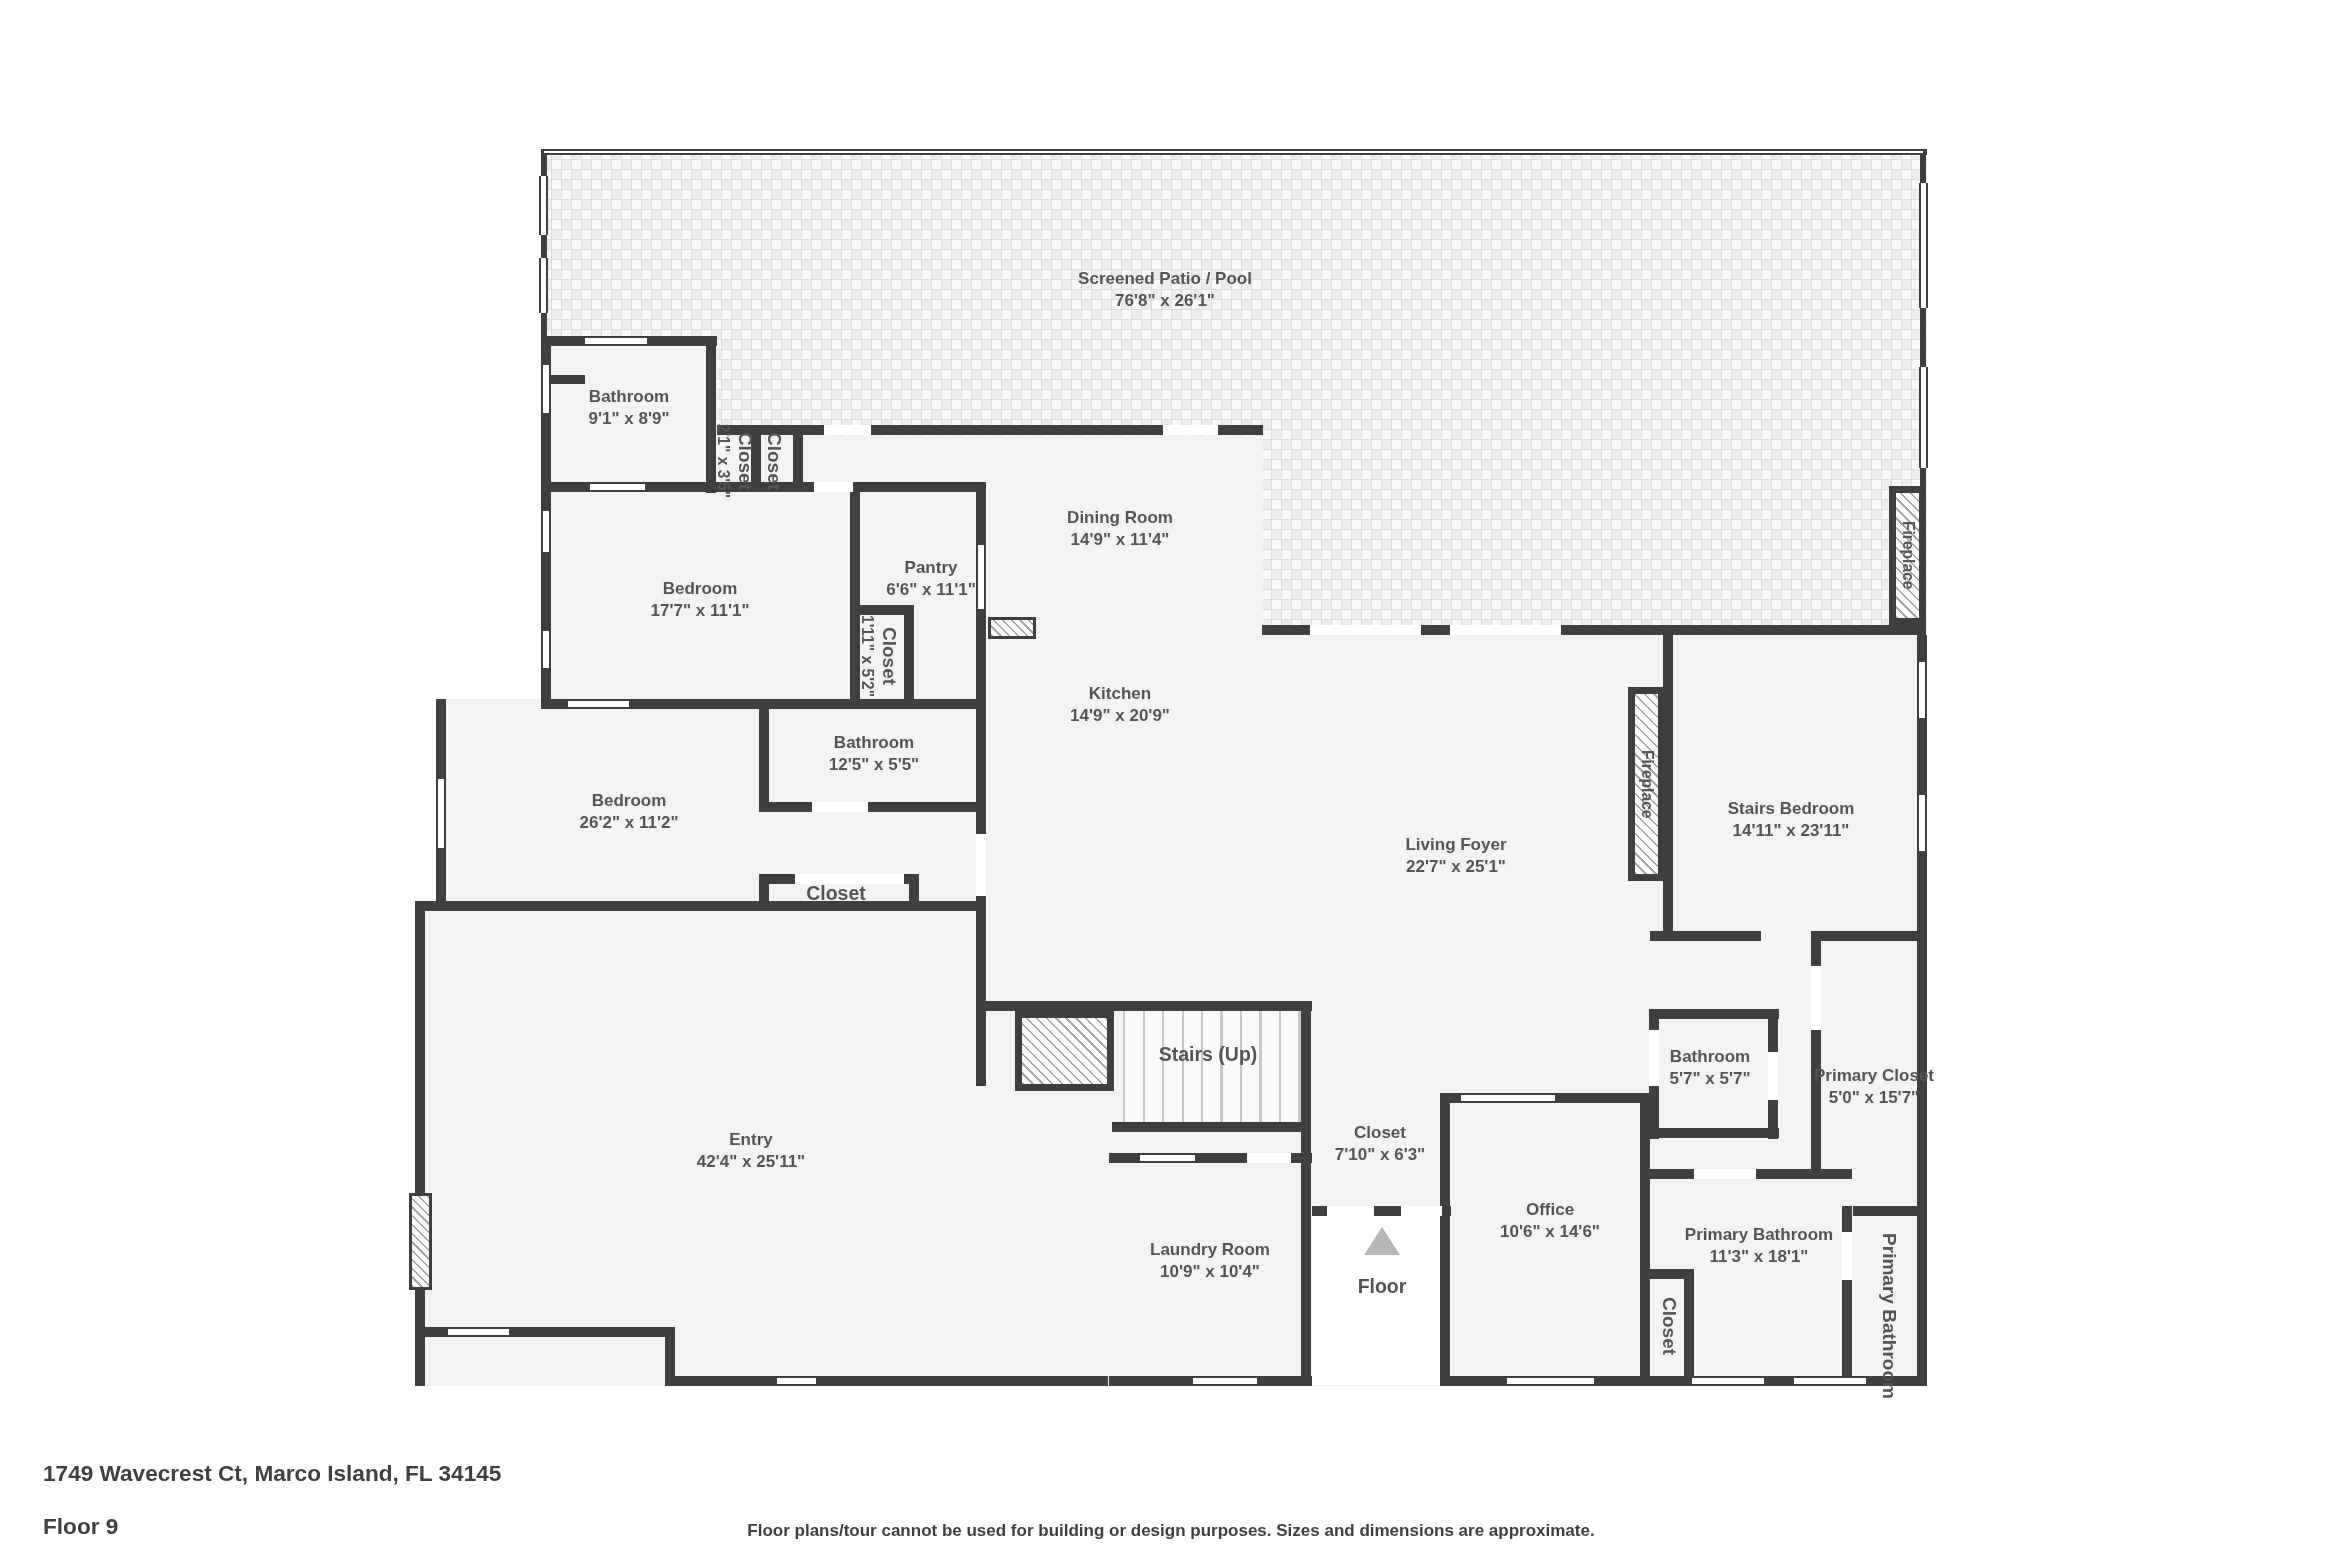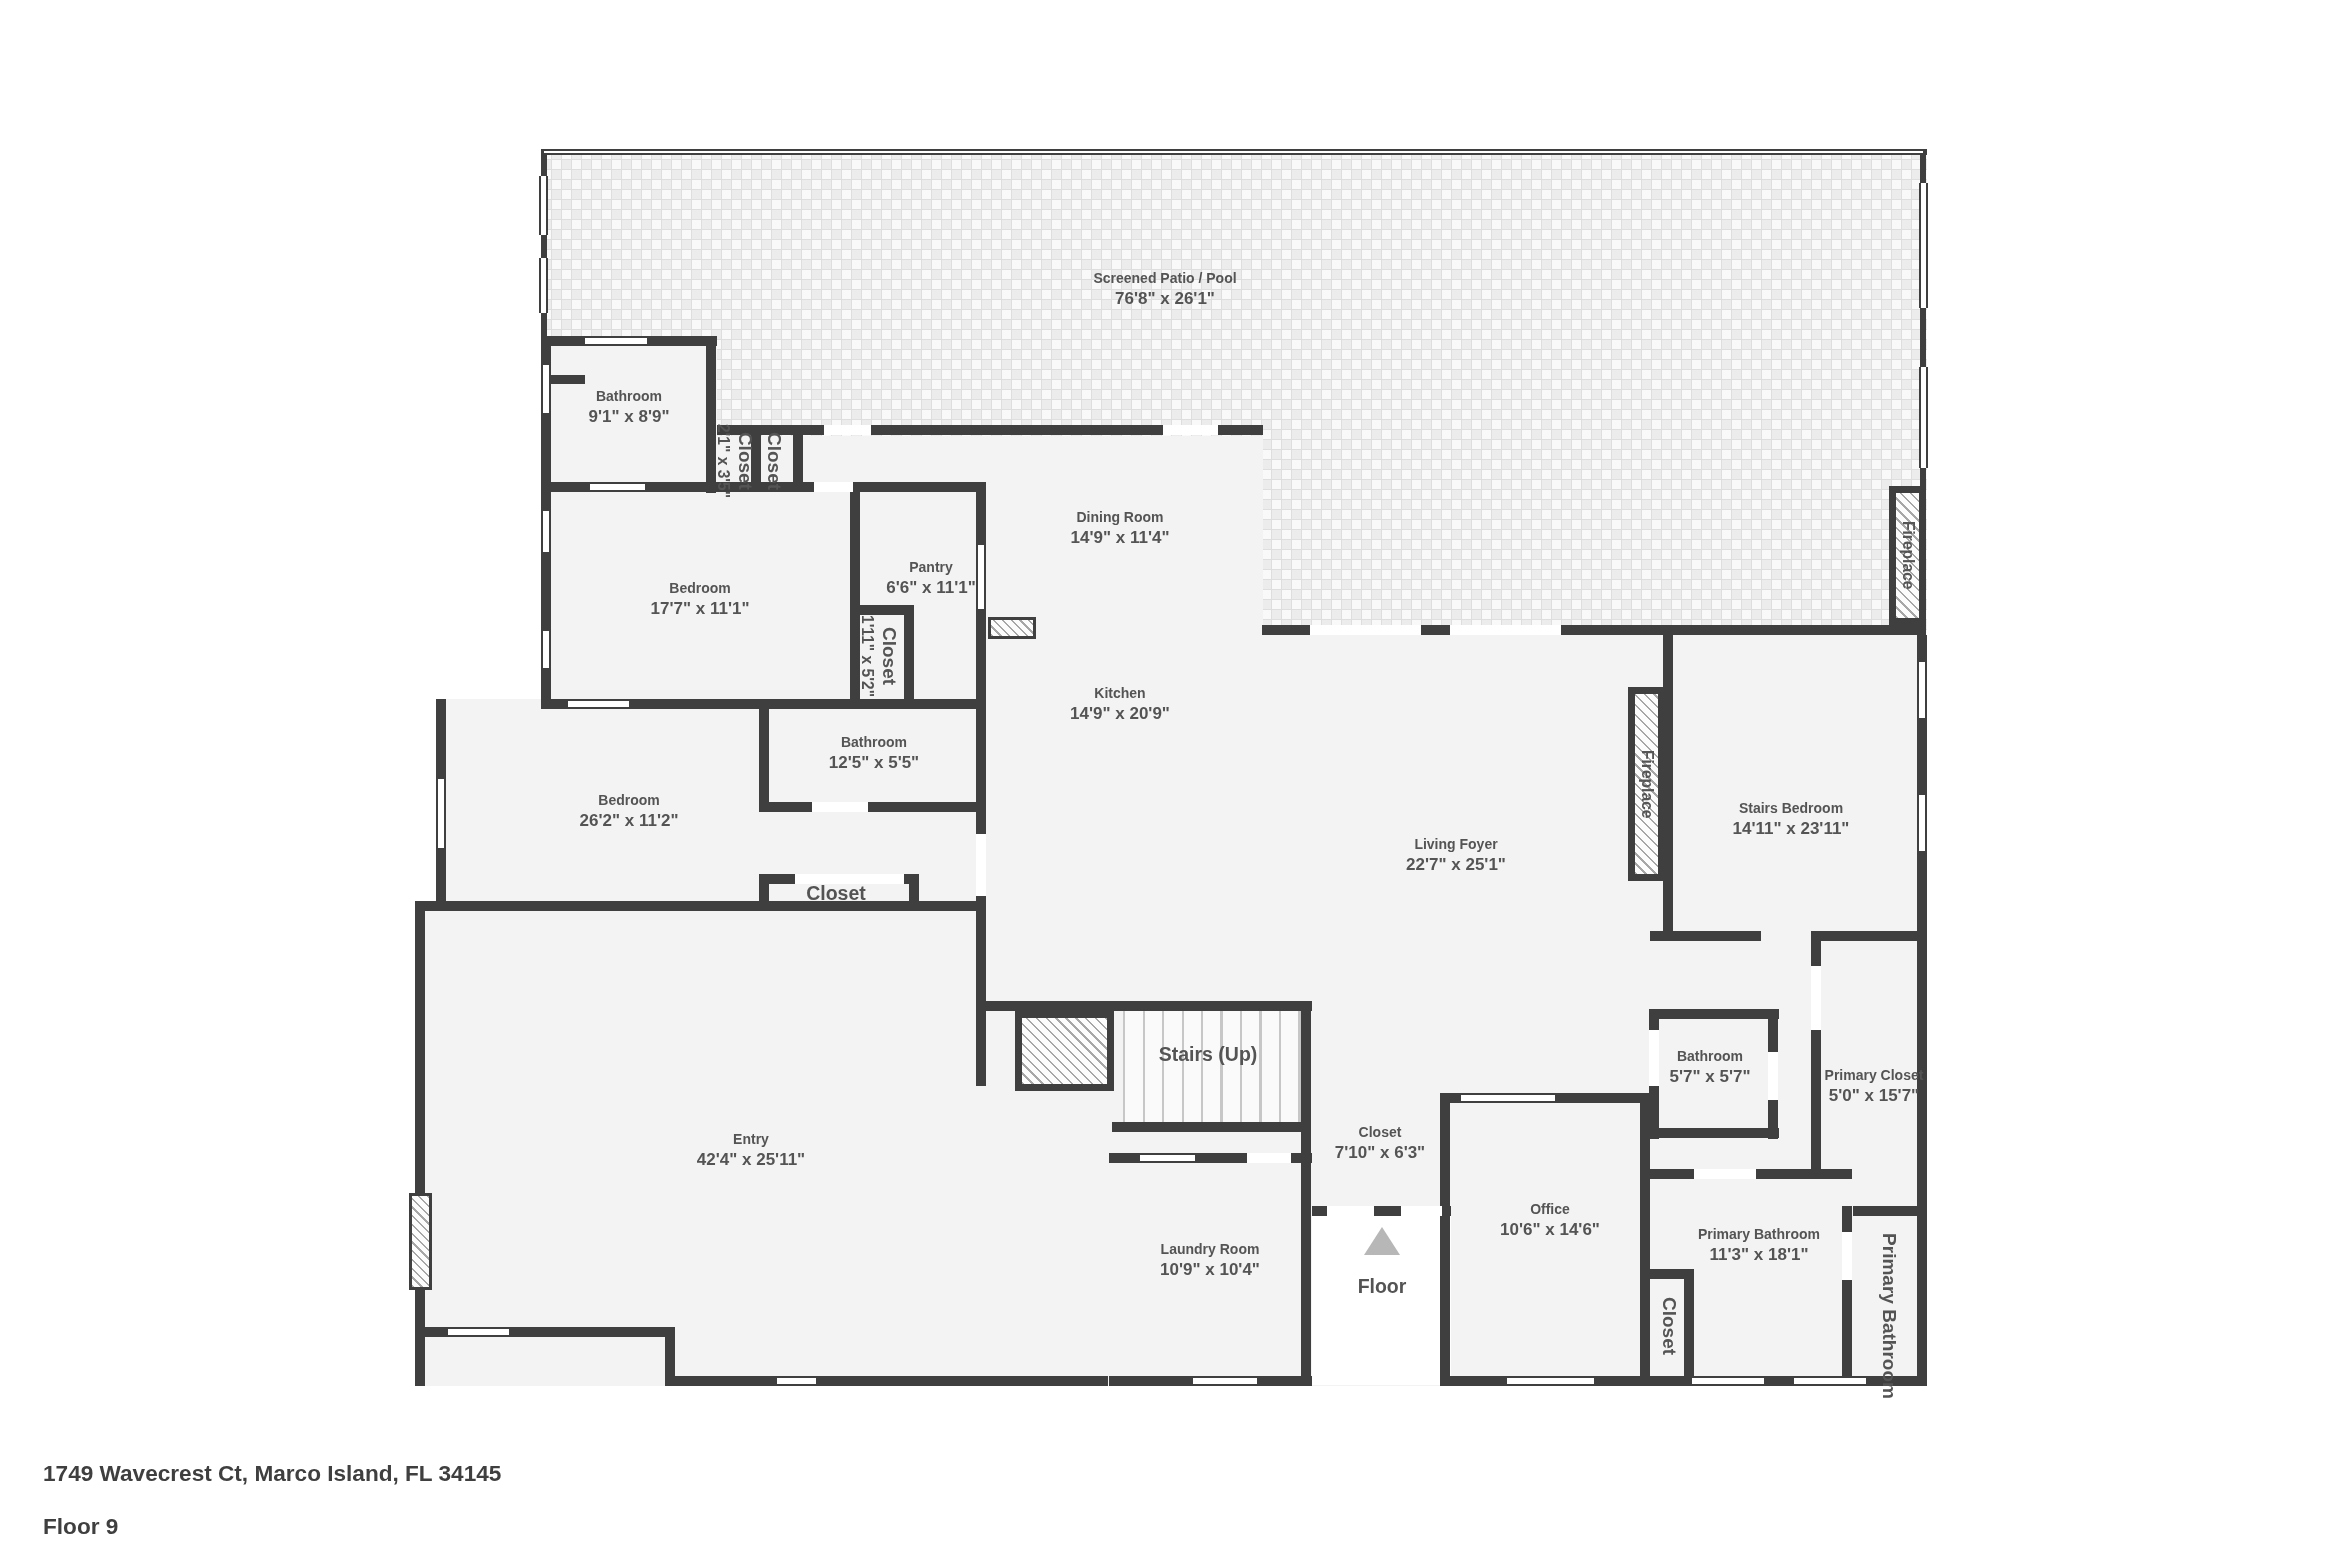--- a/index.html
+++ b/index.html
@@ -19,21 +19,21 @@
       conic-gradient(#ececec 25%, #f9f9f9 0 50%, #ececec 0 75%, #f9f9f9 0);
     background-size:10px 10px,10px 10px,20px 20px;background-color:#f9f9f9}
   .hatch{position:absolute;box-sizing:border-box;border:7px solid #3f3f3f;
     background:repeating-linear-gradient(45deg, rgba(110,110,110,.6) 0 1.6px, transparent 1.6px 7px),#fcfcfc;
     display:flex;align-items:center;justify-content:center}
   .hatch-s{position:absolute;box-sizing:border-box;border:3.9px solid #3f3f3f;
     background:repeating-linear-gradient(45deg, rgba(110,110,110,.6) 0 1.6px, transparent 1.6px 6.2px),#fcfcfc}
   .stairsbg{position:absolute;background:repeating-linear-gradient(90deg,#c7c7c7 0 2.3px, transparent 2.3px 19.5px),#fafafa}
   .lbl{position:absolute;transform:translate(-50%,-50%);text-align:center;color:#545454;
        font-weight:bold;white-space:nowrap;line-height:1.28;z-index:30}
-  .lbl .nm{font-size:14px;display:block}
+  .lbl .nm{font-size:17px;display:block}
   .lbl .dm{font-size:17px;display:block}
   .v{writing-mode:vertical-rl}
   .wrap{white-space:normal;width:137px}
   .fp-lbl{writing-mode:vertical-rl;color:#555;font-weight:bold;font-size:15.6px;white-space:nowrap}
   .tri{position:absolute;width:0;height:0;border-left:18px solid transparent;
        border-right:18px solid transparent;border-bottom:28px solid #b7b7b7}
   .addr{position:absolute;left:43px;top:1461px;font-size:22.6px;font-weight:bold;color:#3f3f3f}
   .flr{position:absolute;left:43px;top:1514px;font-size:22.6px;font-weight:bold;color:#3f3f3f}
   .disc{position:absolute;left:0;right:0;top:1521px;text-align:center;font-size:17px;font-weight:bold;color:#3f3f3f}
 </style>
@@ -254,14 +254,15 @@
   </div>
   <div class="lbl v" style="left:1669px;top:1326px">
     <span class="nm" style="font-size:19px">Closet</span>
   </div>
   <div class="lbl v" style="left:1889px;top:1316px">
     <span class="nm" style="font-size:19px">Primary Bathroom</span>
   </div>
 
   <div class="addr">1749 Wavecrest Ct, Marco Island, FL 34145</div>
   <div class="flr">Floor 9</div>
+  <div class="disc">Floor plans/tour cannot be used for building or design purposes. Sizes and dimensions are approximate.</div>
 </div>
 
 
 </body></html>

